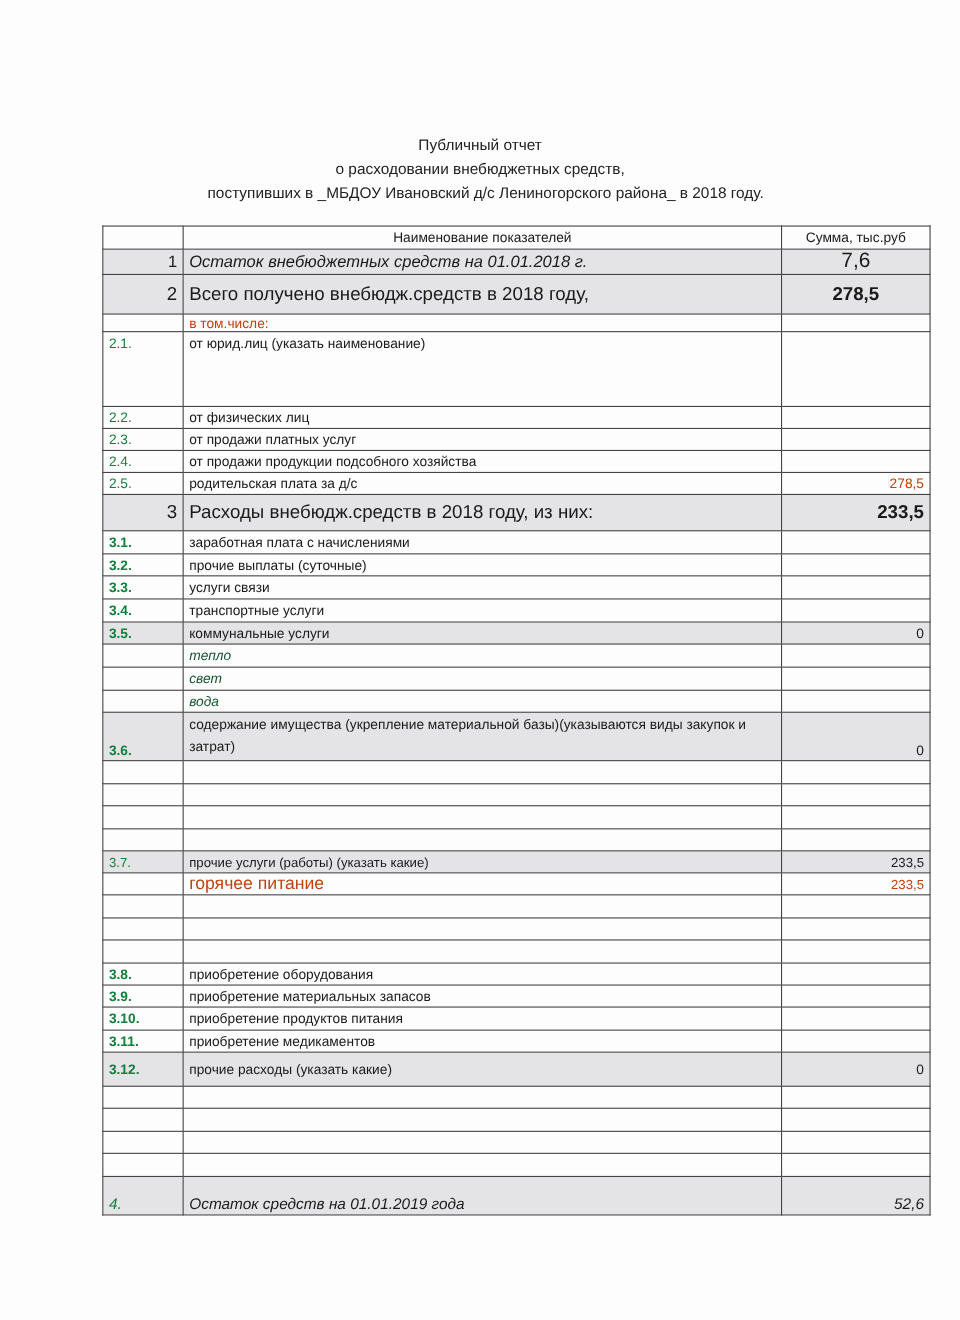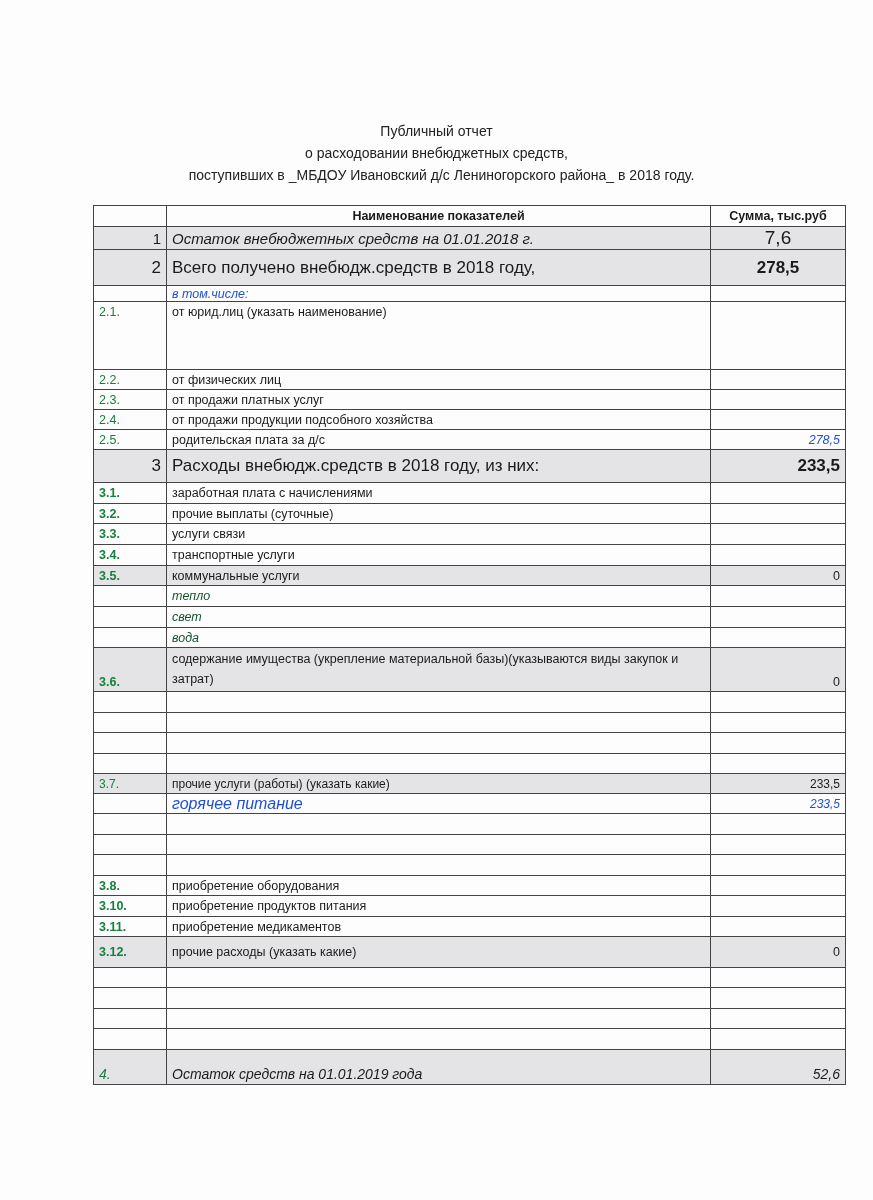--- a/index.html
+++ b/index.html
@@ -18,32 +18,32 @@
       border-collapse: collapse; table-layout: fixed; width: 752px;
       font-size: 12.5px;
     }
     table.report td, table.report th {
       border: 1.5px solid #444; padding: 0 5px; vertical-align: middle;
       overflow: hidden; white-space: nowrap;
     }
     col.c-num { width: 73px; }
     col.c-name { width: 544px; }
     col.c-sum { width: 135px; }
-    th { font-weight: bold; font-size: 12.5px; }
+    th { font-weight: normal; font-size: 12.5px; }
     th.h-name { text-align: center; }
     th.h-sum { text-align: center; }
     .num { text-align: left; color: #15803d; }
     .num-r { text-align: right; }
     .sum { text-align: right; padding-right: 18px; }
     .sum-c { text-align: center; }
     .shade { background: #e4e4e6; }
     .italic { font-style: italic; }
     .big { font-size: 17px; font-weight: bold; }
     .big-name { font-size: 17px; }
-    .muted { color: #1d4ed8; font-style: italic; }
+    .muted { color: #c2410c; }
     .sub-it { font-style: italic; color: #14532d; }
     .bold-num { font-weight: bold; }
     .wrap { white-space: normal !important; line-height: 20px; vertical-align: top !important; }
     .bottom { vertical-align: bottom !important; padding-bottom: 2px !important; }
     .scribble { position: absolute; left: 770px; top: 1170px; width: 50px; height: 10px; color: #ccc; font-size: 9px; font-style: italic; }
   </style>
 </head>
 <body>
 
 <div class="title-block">
@@ -203,20 +203,25 @@
         <td></td>
         <td></td>
         <td></td>
       </tr>
 
   <tr style="height:20px">
     <td class="num bold-num">3.8.</td>
     <td>приобретение оборудования</td>
     <td class="sum"></td>
   </tr>
+  <tr style="height:20px">
+    <td class="num bold-num">3.9.</td>
+    <td>приобретение материальных запасов</td>
+    <td class="sum"></td>
+  </tr>
   <tr style="height:21px">
     <td class="num bold-num">3.10.</td>
     <td>приобретение продуктов питания</td>
     <td class="sum"></td>
   </tr>
   <tr style="height:20px">
     <td class="num bold-num">3.11.</td>
     <td>приобретение медикаментов</td>
     <td class="sum"></td>
   </tr>

